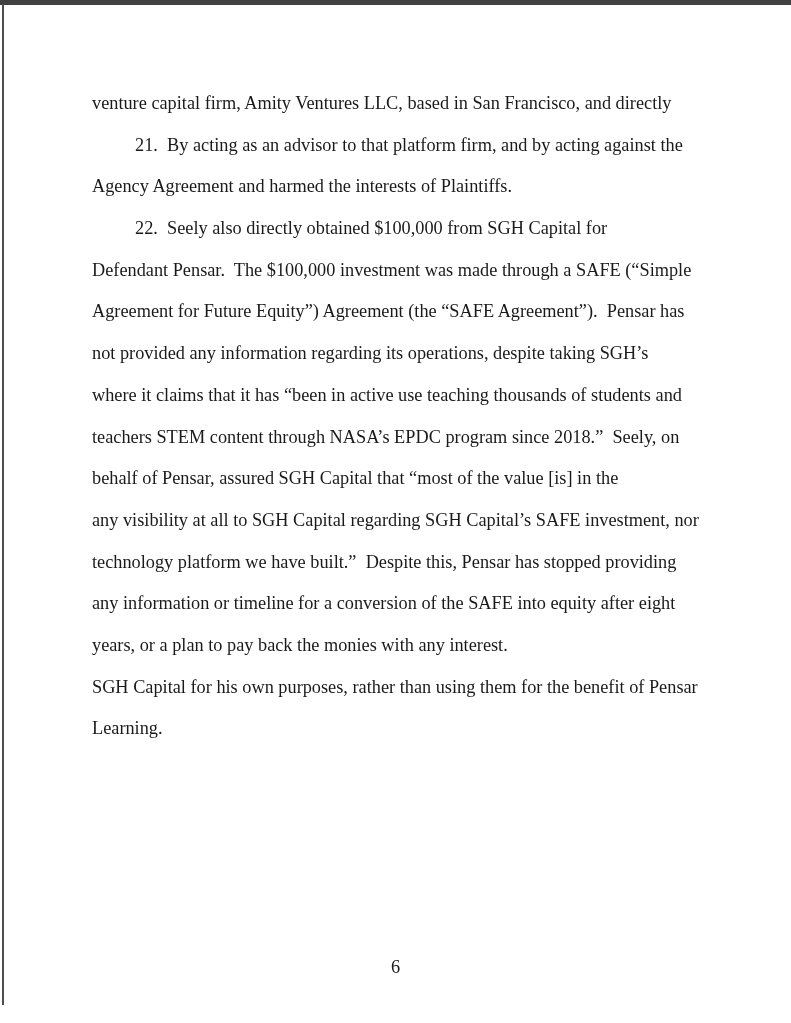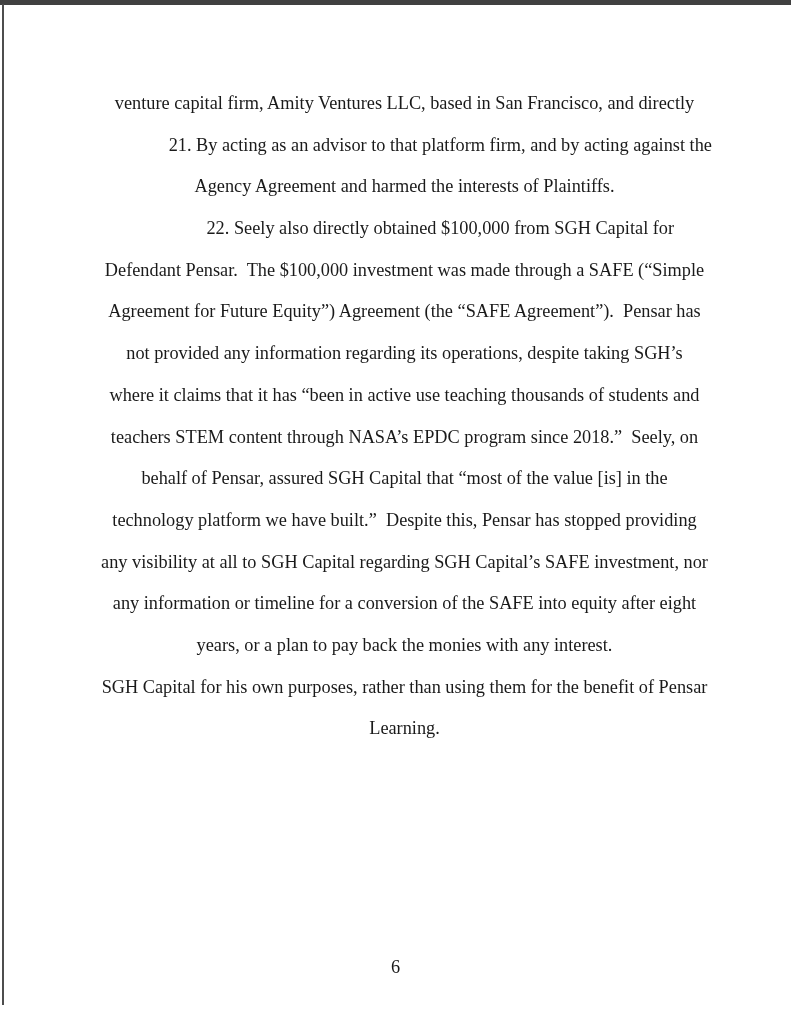--- a/index.html
+++ b/index.html
@@ -32,30 +32,28 @@
     top: 83px;
     width: 625px;
     color: #1a1a1a;
     font-size: 18.3px;
   }
   .paragraph { margin: 0; }
   .text-line {
     height: 41.7px;
     line-height: 41.7px;
     white-space: pre;
-    text-align: center;
   }
   .para-indent {
     display: inline-block;
     width: 43px;
   }
   .para-number {
     display: inline-block;
     min-width: 32px;
-    margin-left: 24px;
   }
   .italic { font-style: italic; }
   .page-footer {
     position: absolute;
     left: 0;
     top: 952px;
     width: 791px;
     height: 30px;
     line-height: 30px;
     text-align: center;
@@ -78,22 +76,22 @@
       <div class="text-line"><span class="">Agency Agreement and harmed the interests of Plaintiffs.</span></div>
     </div>
     <div class="paragraph">
       <div class="text-line"><span class="para-indent"></span><span class="para-number">22.</span><span class="">Seely also directly obtained $100,000 from SGH Capital for</span></div>
       <div class="text-line"><span class="">Defendant Pensar.  The $100,000 investment was made through a SAFE (“Simple</span></div>
       <div class="text-line"><span class="">Agreement for Future Equity”) Agreement (the “SAFE Agreement”).  Pensar has</span></div>
       <div class="text-line"><span class="">not provided any information regarding its operations, despite taking SGH’s</span></div>
       <div class="text-line"><span class="">where it claims that it has “been in active use teaching thousands of students and</span></div>
       <div class="text-line"><span class="">teachers STEM content through NASA’s EPDC program since 2018.”  Seely, on</span></div>
       <div class="text-line"><span class="">behalf of Pensar, assured SGH Capital that “most of the value [is] in the</span></div>
+      <div class="text-line"><span class="">any visibility at all to SGH Capital regarding SGH Capital’s SAFE investment, nor</span></div>
       <div class="text-line"><span class="">technology platform we have built.”  Despite this, Pensar has stopped providing</span></div>
-      <div class="text-line"><span class="">any visibility at all to SGH Capital regarding SGH Capital’s SAFE investment, nor</span></div>
       <div class="text-line"><span class="">any information or timeline for a conversion of the SAFE into equity after eight</span></div>
       <div class="text-line"><span class="">years, or a plan to pay back the monies with any interest.</span></div>
     </div>
     <div class="paragraph">
       <div class="text-line"><span class="">SGH Capital for his own purposes, rather than using them for the benefit of Pensar</span></div>
       <div class="text-line"><span class="">Learning.</span></div>
     </div>
   </div>
 
 <div class="page-footer">6</div>

